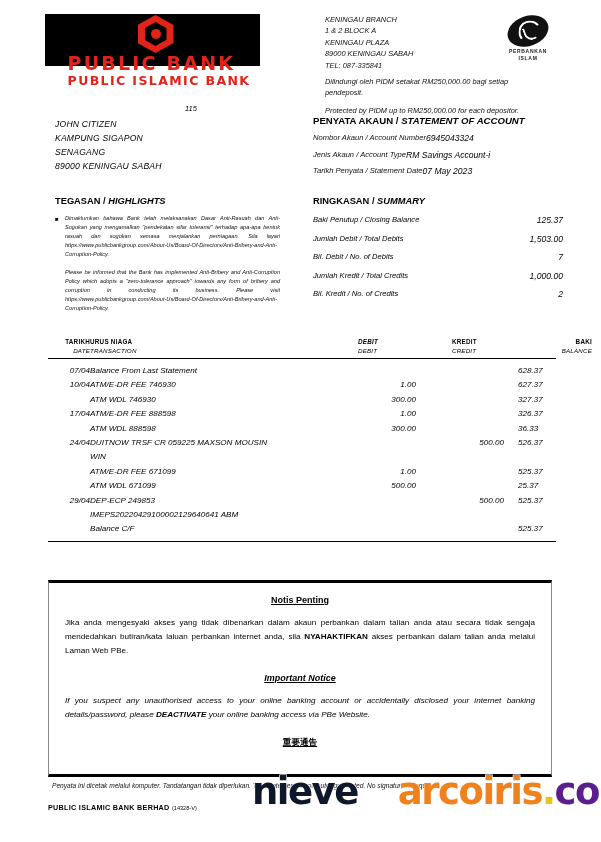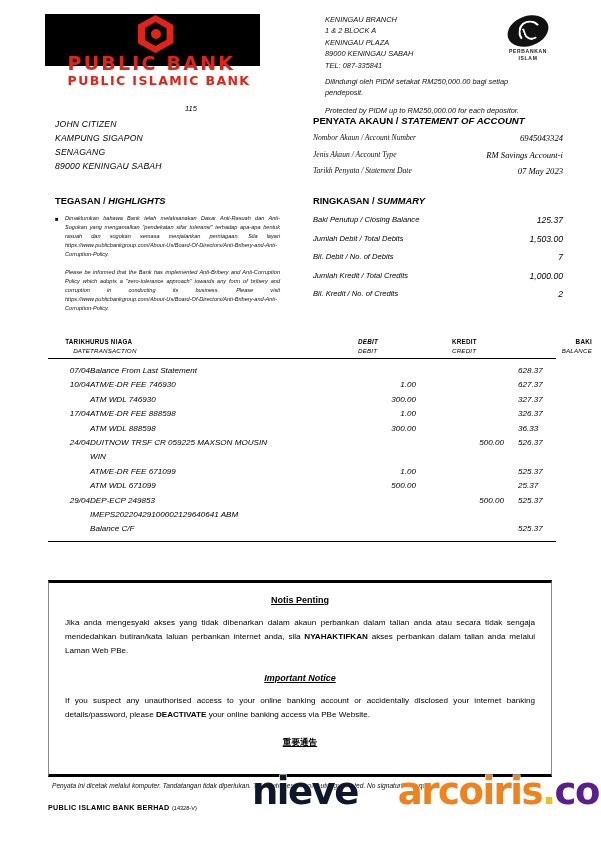--- a/index.html
+++ b/index.html
@@ -169,25 +169,23 @@
     width: 250px;
   }
   .soa-title {
     font-size: 9.6px;
     font-weight: bold;
     margin-bottom: 7px;
   }
   .soa-title .it { font-style: italic; }
   .soa-row {
     display: flex;
-    justify-content: space-between;
     font-size: 7.6px;
     font-style: italic;
     margin-bottom: 6.5px;
-    font-family: Liberation Serif, serif;
   }
   .soa-row .lbl { color: #111; }
   .soa-row .val { font-size: 8.6px; }
 
   
   .hl {
     position: absolute;
     left: 55px; top: 196px;
     width: 225px;
   }
@@ -307,21 +305,21 @@
     text-decoration: underline;
     margin-bottom: 11px;
   }
   .n-title.it { font-style: italic; }
   .n-body {
     font-size: 8.1px;
     line-height: 1.72;
     text-align: justify;
     margin-bottom: 15px;
   }
-  .n-body.it { }
+  .n-body.it { font-style: italic; }
   .n-body b { font-weight: bold; }
   .n-cn {
     font-family: "DejaVu Sans", sans-serif;
     font-size: 8.4px;
     line-height: 1.78;
     text-align: justify;
     margin-bottom: 2px;
   }
   .n-cn b { font-weight: bold; }
   .n-title-cn {

